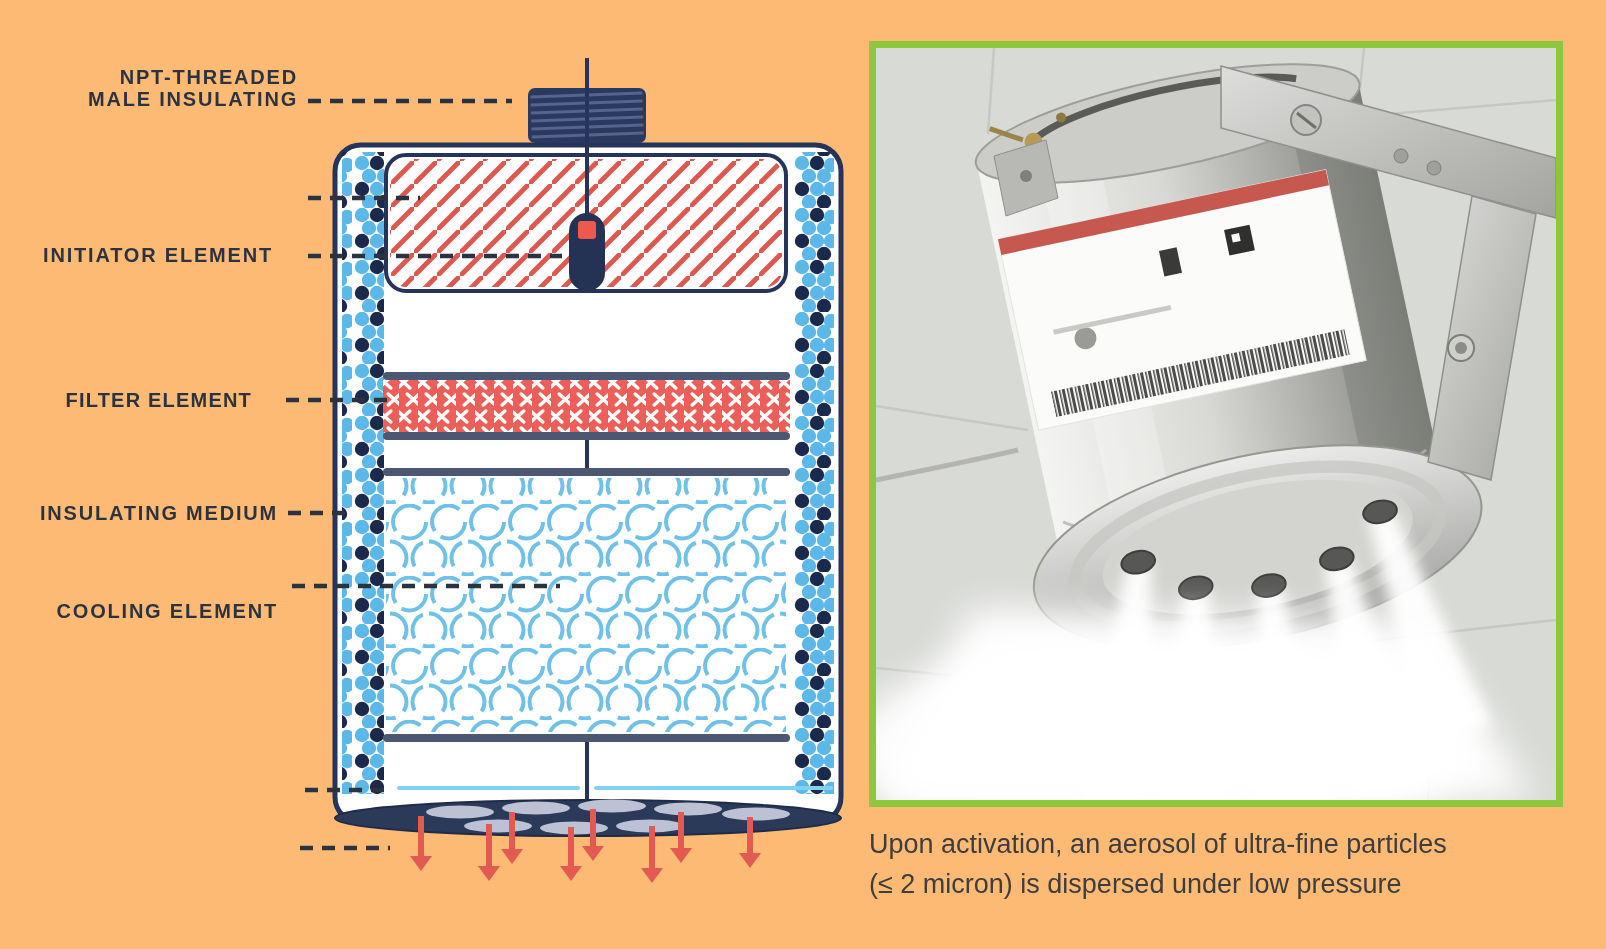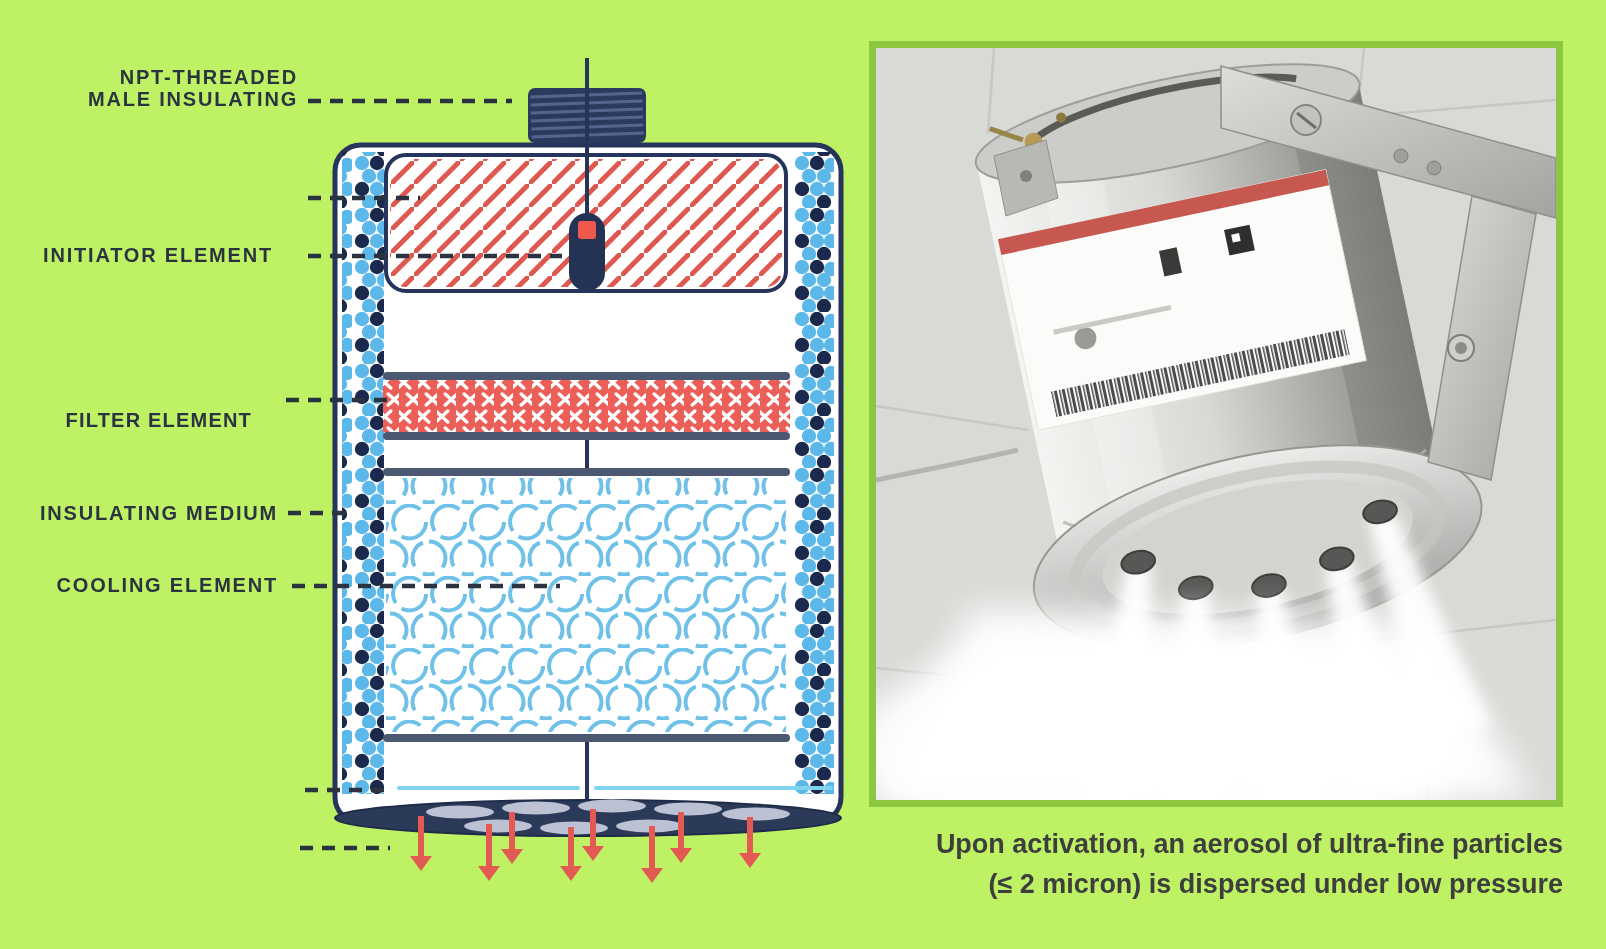--- a/index.html
+++ b/index.html
@@ -1,33 +1,33 @@
 <!DOCTYPE html>
 <html><head>
 <meta charset="utf-8">
 <style>
   html,body{margin:0;padding:0;background:#ffffff;}
-  .canvas{position:relative;width:1606px;height:949px;background:#bef264;overflow:hidden;
+  .canvas{position:relative;width:1606px;height:949px;background:#fdba74;overflow:hidden;
           font-family:"Liberation Sans", sans-serif;}
   svg{display:block;}
   .diagram-svg{position:absolute;left:0;top:0;}
   .lbl{position:absolute;text-align:right;font-weight:700;font-size:20px;line-height:22px;
        letter-spacing:1.8px;color:#2c3340;white-space:nowrap;}
   .lbl-npt{left:18px;top:66px;width:280px;}
   .lbl-aerosol{left:18px;top:162px;width:280px;}
   .lbl-initiator{left:18px;top:244px;width:280px;text-align:center;}
-  .lbl-filter{left:0px;top:389px;width:252px;letter-spacing:1.2px;margin-top:20px;}
+  .lbl-filter{left:0px;top:389px;width:252px;letter-spacing:1.2px;}
   .lbl-insulating{left:0px;top:502px;width:278px;}
-  .lbl-cooling{left:0px;top:574px;width:278px;}
+  .lbl-cooling{left:0px;top:600px;width:278px;}
   .lbl-membrane{left:15px;top:752px;width:280px;}
   .lbl-exit{left:10px;top:836px;width:280px;}
   .photo-frame{position:absolute;left:869px;top:41px;width:680px;height:752px;
                border:7px solid #8dc63f;background:#d8dad6;}
-  .caption{position:absolute;left:869px;top:824px;width:694px;text-align:right;
-           font-weight:700;font-size:27px;line-height:40px;color:#3e3e3e;}
+  .caption{position:absolute;left:869px;top:824px;width:694px;text-align:left;
+           font-weight:400;font-size:27px;line-height:40px;color:#3e3e3e;}
 </style>
 </head>
 <body>
 
 <div class="canvas">
 
   <svg class="diagram-svg" width="870" height="949" viewBox="0 0 870 949">
     <defs>
       <pattern id="dots" patternUnits="userSpaceOnUse" width="44" height="52">
         <circle cx="10" cy="7" r="7.2" fill="#5cb8e8"></circle>

